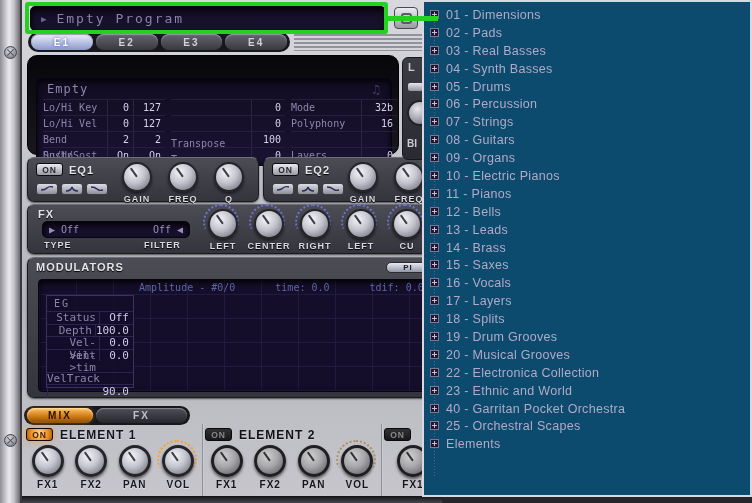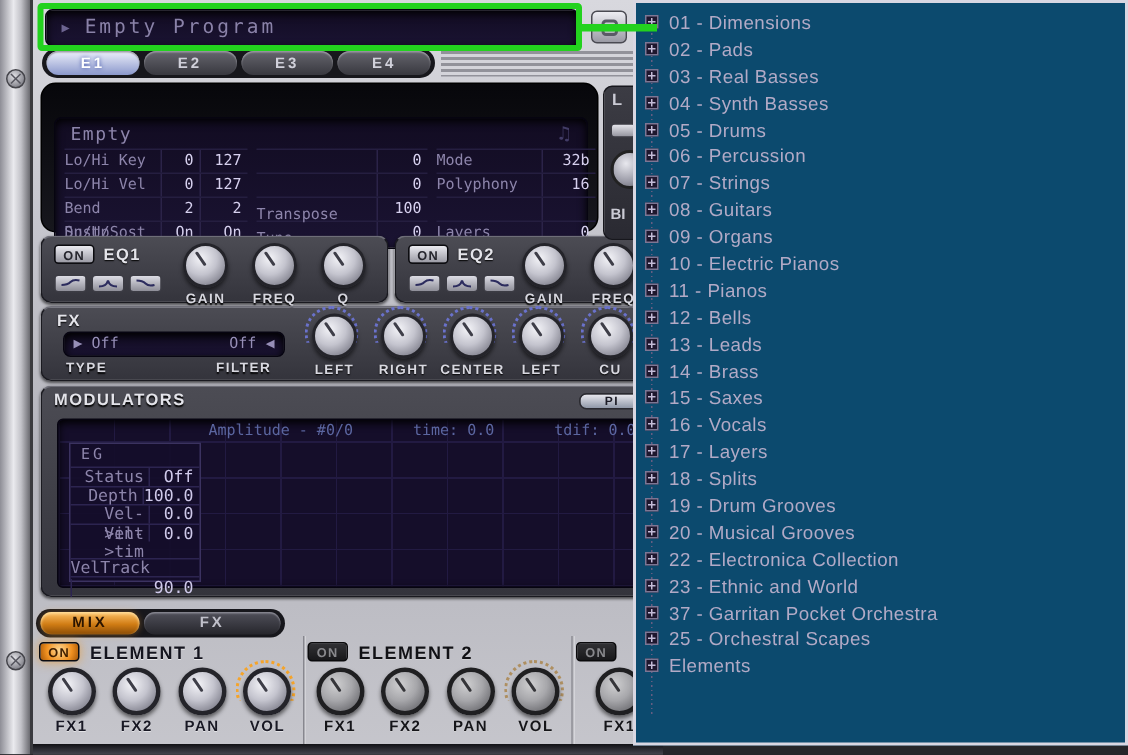--- a/index.html
+++ b/index.html
@@ -366,28 +366,28 @@
               <div class="scale"></div>
               <div class="knob"></div>
             </div>
           <span class="klab">LEFT</span>
         </div>
           <div class="kunit">
           <div class="kwrap">
               <div class="scale"></div>
               <div class="knob"></div>
             </div>
+          <span class="klab">CENTER</span>
+        </div>
+          <div class="kunit">
+          <div class="kwrap">
+              <div class="scale"></div>
+              <div class="knob"></div>
+            </div>
           <span class="klab">RIGHT</span>
-        </div>
-          <div class="kunit">
-          <div class="kwrap">
-              <div class="scale"></div>
-              <div class="knob"></div>
-            </div>
-          <span class="klab">CENTER</span>
         </div>
           <div class="kunit">
           <div class="kwrap">
               <div class="scale"></div>
               <div class="knob"></div>
             </div>
           <span class="klab">LEFT</span>
         </div>
           <div class="kunit">
           <div class="kwrap">
@@ -636,21 +636,21 @@
         <div class="mitem">
         <span class="expander"></span>
         <span class="mlabel">22 - Electronica Collection</span>
       </div>
         <div class="mitem">
         <span class="expander"></span>
         <span class="mlabel">23 - Ethnic and World</span>
       </div>
         <div class="mitem">
         <span class="expander"></span>
-        <span class="mlabel">37 - Garritan Pocket Orchestra</span>
+        <span class="mlabel">40 - Garritan Pocket Orchestra</span>
       </div>
         <div class="mitem">
         <span class="expander"></span>
         <span class="mlabel">25 - Orchestral Scapes</span>
       </div>
         <div class="mitem">
         <span class="expander"></span>
         <span class="mlabel">Elements</span>
       </div>
       </div>

